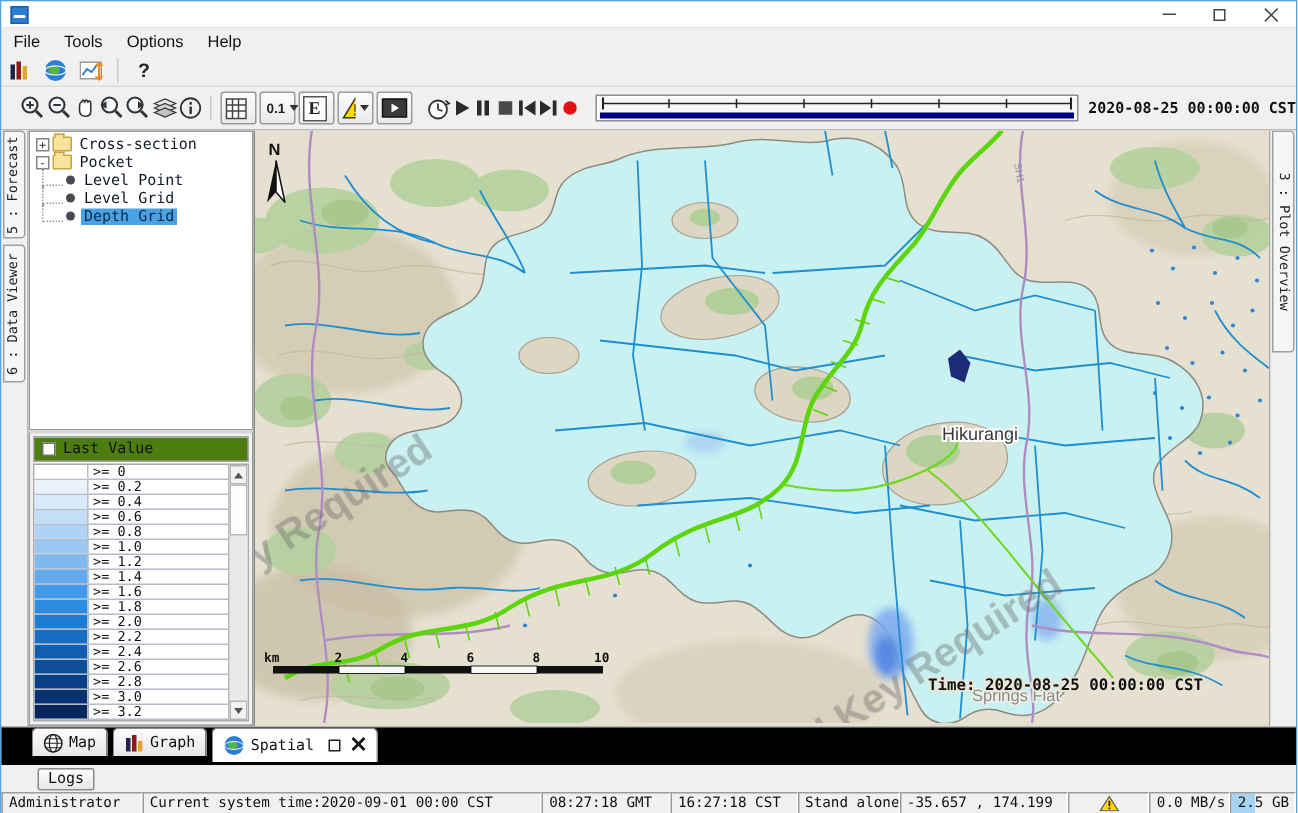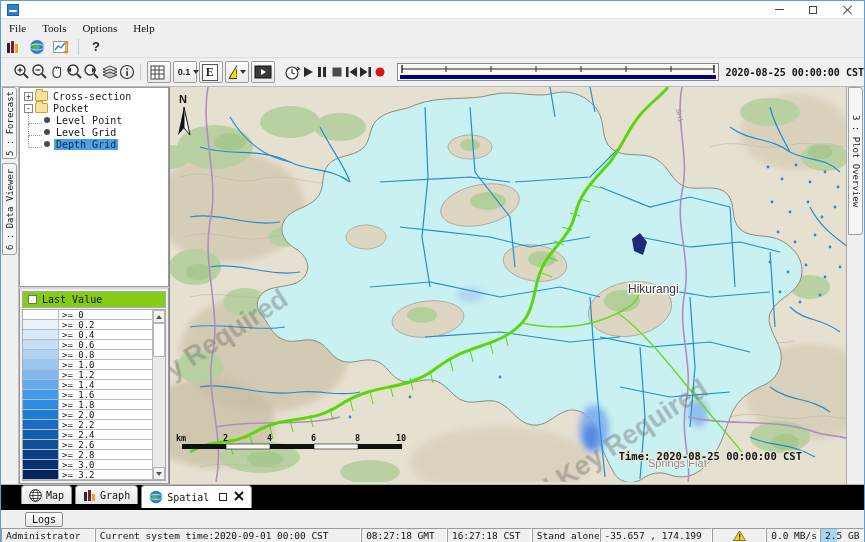--- a/index.html
+++ b/index.html
@@ -19,21 +19,21 @@
   .win-btn { width:34px; height:100%; display:flex; align-items:center; justify-content:center; }
   .glyph-min { width:9px; height:1px; background:#444; }
   .glyph-max { width:8px; height:8px; border:1px solid #444; }
   .glyph-close { position:relative; width:9px; height:9px; }
   .glyph-close::before,.glyph-close::after{ content:""; position:absolute; left:4px; top:-1px;
     width:1px; height:12px; background:#444; }
   .glyph-close::before{ transform:rotate(45deg);} .glyph-close::after{ transform:rotate(-45deg);}
 
   
   .menubar { position:absolute; left:0; top:18px; width:100%; height:17px; background:#f0f0f0;
-    display:flex; align-items:center; font-size:11px; color:#111;font-family:Liberation Serif, serif; }
+    display:flex; align-items:center; font-size:11px; color:#111; }
   .menu-item { padding:1px 8px; }
 
   
   .toolbar1 { position:absolute; left:0; top:35px; width:100%; height:22px; background:#f0f0f0;
     display:flex; align-items:center; border-bottom:1px solid #dcdcdc; }
   .tb1-icon { width:24px; height:20px; display:flex; align-items:center; justify-content:center; }
   .vsep { width:1px; height:16px; background:#c9c9c9; margin:0 5px; }
   .help-q { font-size:13px; font-weight:bold; color:#222; padding:0 8px; }
 
   
@@ -75,21 +75,21 @@
   .folder::before { content:""; position:absolute; left:0; top:-3px; width:5px; height:2px;
     background:#f7e49c; border:1px solid #c8a33c; border-bottom:none; }
   .t-conn { width:14px; height:12px; border-left:1px dotted #999; border-bottom:1px dotted #999;
     margin-left:8px; margin-bottom:5px; }
   .bullet { width:6px; height:6px; border-radius:50%; background:#4a4a55; margin:0 4px 0 2px; }
   .t-label { padding:0 2px; }
   .t-label.selected { background:#4aa2e4; color:#0c2b4a; }
 
   .legend-box { flex:1; background:#f0f0f0; border:1px solid #9a9a9a; border-top:2px solid #d8d8d8;
     display:flex; flex-direction:column; font-family:"DejaVu Sans Mono", monospace; }
-  .legend-head { height:17px; display:flex; align-items:center; padding-left:5px; background:#84cc16;
+  .legend-head { height:17px; display:flex; align-items:center; padding-left:5px; background:#4d7c0f;
     border:1px solid #aaa; margin:2px 2px 0 2px; font-size:10px; color:#111; }
   .checkbox { width:9px; height:9px; border:1px solid #707070; background:#fff; margin-right:5px; }
   .legend-table { flex:1; margin:1px 2px 2px 2px; border:1px solid #aaa; background:#fff;
     display:flex; overflow:hidden; position:relative; }
   .legend-rows { flex:1; }
   .lrow { height:10px; display:flex; border-bottom:1px solid #b4bcc8; }
   .swatch { width:36px; border-right:1px solid #b4bcc8; }
   .llabel { flex:1; font-size:9px; color:#111; padding-left:3px; line-height:10px; }
   .scrollbar { width:13px; background:#e9e9e9; border-left:1px solid #bbb; display:flex;
     flex-direction:column; }

